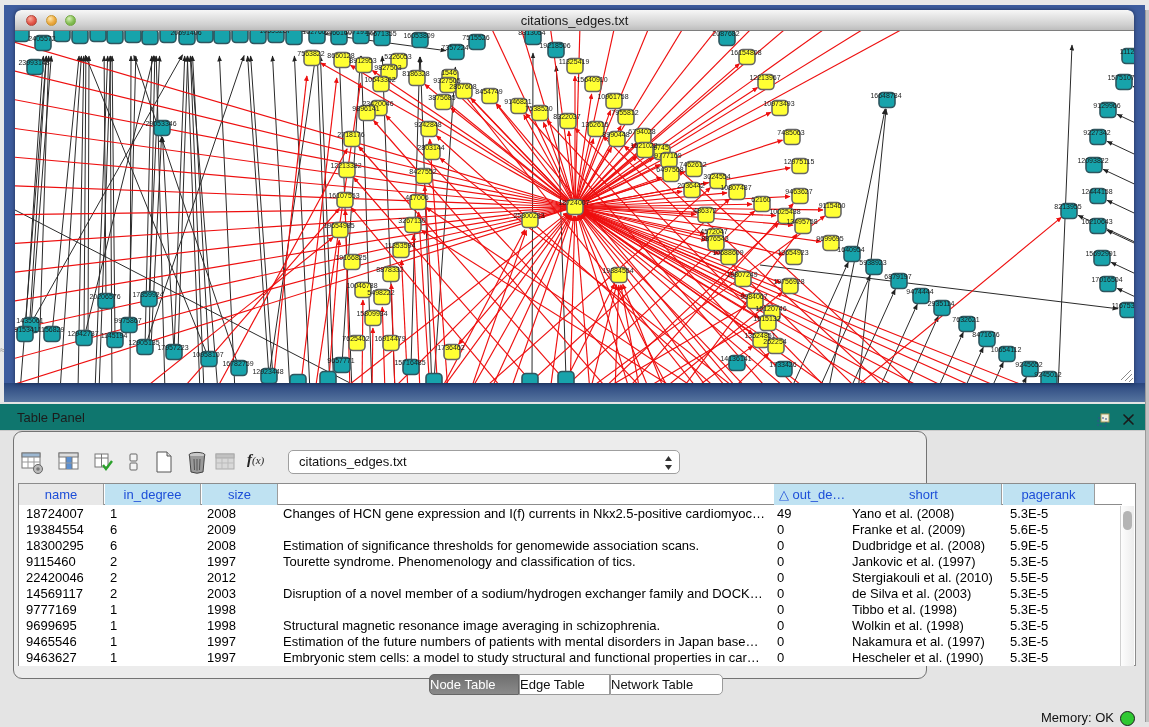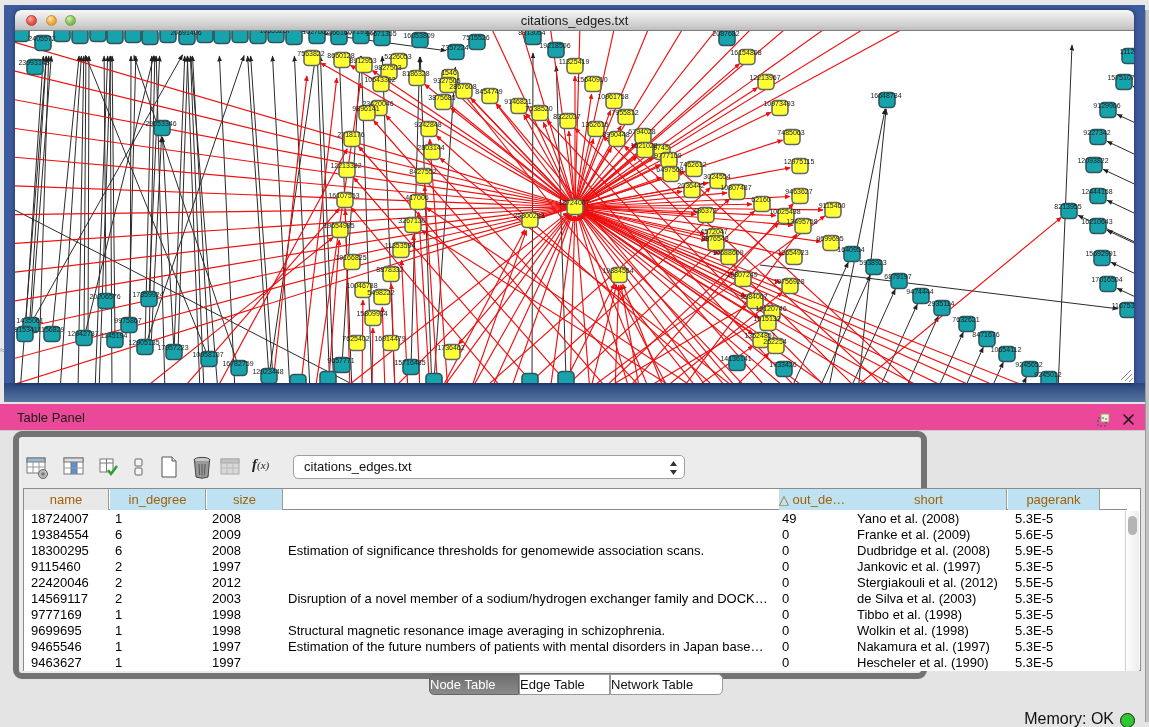--- a/index.html
+++ b/index.html
@@ -12,52 +12,52 @@
 background:linear-gradient(#f7f7f7,#cfcfcf 75%,#bdbdbd);border-bottom:1px solid #7e7e7e;
 border-radius:6px 6px 0 0}
 #tbar .ti{position:absolute;top:3px;width:1119px;text-align:center;font-size:13px;
 color:#1a1a1a}
 .tl{position:absolute;top:4.5px;width:11px;height:11px;border-radius:50%}
 #canvas{position:absolute;left:0;top:21px;width:1119px;height:352px;background:#fff}
 #rstrip{position:absolute;right:0;top:10px;width:4px;height:712px;background:#c2c2c2;
 border-left:1px solid #9a9a9a}
 #tpanel{position:absolute;left:0;top:402px;width:1149px;height:325px;background:#e4e4e4}
 #tpanel .hdr{position:absolute;left:0;top:2px;width:1145px;height:27px;
-background:#ec4899;border-bottom:1px solid #cacaca}
+background:#0f766e;border-bottom:1px solid #cacaca}
 #tpanel .hdr .t{position:absolute;left:17px;top:6px;font-size:13px;color:#1c1c1c}
 #content{position:absolute;left:13px;top:29px;width:914px;height:248px;
-background:#ececec;border:6px solid #737373;border-radius:9px}
+background:#ececec;border:1px solid #737373;border-radius:9px}
 #toolbar{position:absolute;left:0;top:16px;height:30px;width:100%}
 #combo{position:absolute;left:274px;top:2px;width:392px;height:24px;background:#fff;
 border:1px solid #9f9f9f;border-radius:5px;font-size:13px;color:#111;
 line-height:22px;padding-left:10px}
 #combo .arr{position:absolute;right:5px;top:2px;width:11px;height:20px}
 #tbl{position:absolute;left:4px;top:51px;width:1118px;height:183px;background:#fff;
 border:1px solid #8c8c8c}
 #thead{position:absolute;left:0;top:0;width:1103px;height:21px;border-bottom:1px solid #8c8c8c}
 #thead .hc{position:absolute;top:0;height:21px;background:#bfe2f2;
-border-right:1px solid #9c9c9c;font-size:13px;color:#a16207;text-align:center;
+border-right:1px solid #9c9c9c;font-size:13px;color:#1d4ed8;text-align:center;
 line-height:21px;overflow:hidden}
 #tbody{position:absolute;left:0;top:22px;width:1103px;height:160px;overflow:hidden;
 background:#fff}
 .tr{position:relative;width:100%;height:16px;white-space:nowrap}
 .c{position:absolute;top:0;font-size:13px;line-height:16px;color:#000;overflow:hidden;
 white-space:nowrap}
 .c0{left:7px;width:82px}.c1{left:91px;width:92px}.c2{left:188px;width:80px}
 .c3{left:264px;width:484px}.c4{left:758px;width:70px}.c5{left:833px;width:152px}
 .c6{left:991px;width:95px}
 #vscroll{position:absolute;right:1px;top:22px;width:14px;height:160px;
 background:linear-gradient(90deg,#fdfdfd,#ededed);border-left:1px solid #d0d0d0}
 #vscroll .th{position:absolute;left:2px;top:5px;width:9px;height:19px;background:#b4b4b4;
 border-radius:5px}
 #tabs{position:absolute;left:429px;top:272px;height:21px;font-size:13px}
 #tabs .seg{position:absolute;top:0;height:21px;line-height:20px;
 background:#fff;border:1px solid #9a9a9a;color:#111}
 #tabs .on{background:linear-gradient(#6f6f6f,#8a8a8a);color:#fff;border-color:#666}
-#mem{position:absolute;right:14px;top:308px;font-size:16px;color:#111}
+#mem{position:absolute;right:14px;top:308px;font-size:13px;color:#111}
 #mem .dot{display:inline-block;width:15px;height:15px;border-radius:50%;
 background:#2fc832;border:1.5px solid #1d1d1d;vertical-align:-4px;margin-left:6px}
 .icon{position:absolute;top:3px}
 </style></head><body>
 <div id="desk">
     <div class="bot"></div>
  <div id="win">
   <div id="canvas">
         <svg width="1119" height="352" viewBox="15 31 1119 352" style="display:block">
           <defs>
@@ -660,29 +660,30 @@
        <path d="M5.5,3 L9,8 L2,8 z" fill="#333"></path>
        <path d="M5.5,17 L9,12 L2,12 z" fill="#333"></path>
      </svg>
    </div>
   </div>
   <div id="tbl">
    <div id="thead">
     <span class="hc" style="left:0;width:85px;background:#e8e8e8">name</span>
     <span class="hc" style="left:86px;width:96px">in_degree</span>
     <span class="hc" style="left:183px;width:76px">size</span>
-    <span class="hc" style="left:755px;width:73px;text-align:left;">△ out_de…</span>
+    <span class="hc" style="left:755px;width:73px;text-align:left;padding-left:5px">△ out_de…</span>
     <span class="hc" style="left:827px;width:156px">short</span>
     <span class="hc" style="left:984px;width:92px">pagerank</span>
    </div>
    <div id="tbody">
           <div class="tr">
             <span class="c c0">18724007</span>
             <span class="c c1">1</span>
             <span class="c c2">2008</span>
+            <span class="c c3">Changes of HCN gene expression and I(f) currents in Nkx2.5-positive cardiomyoc…</span>
             <span class="c c4">49</span>
             <span class="c c5">Yano et al. (2008)</span>
             <span class="c c6">5.3E-5</span>
           </div>
           <div class="tr">
             <span class="c c0">19384554</span>
             <span class="c c1">6</span>
             <span class="c c2">2009</span>
             <span class="c c4">0</span>
             <span class="c c5">Franke et al. (2009)</span>
@@ -694,30 +695,31 @@
             <span class="c c2">2008</span>
             <span class="c c3">Estimation of significance thresholds for genomewide association scans.</span>
             <span class="c c4">0</span>
             <span class="c c5">Dudbridge et al. (2008)</span>
             <span class="c c6">5.9E-5</span>
           </div>
           <div class="tr">
             <span class="c c0">9115460</span>
             <span class="c c1">2</span>
             <span class="c c2">1997</span>
+            <span class="c c3">Tourette syndrome. Phenomenology and classification of tics.</span>
             <span class="c c4">0</span>
             <span class="c c5">Jankovic et al. (1997)</span>
             <span class="c c6">5.3E-5</span>
           </div>
           <div class="tr">
             <span class="c c0">22420046</span>
             <span class="c c1">2</span>
             <span class="c c2">2012</span>
             <span class="c c4">0</span>
-            <span class="c c5">Stergiakouli et al. (2012)</span>
+            <span class="c c5">Stergiakouli et al. (2010)</span>
             <span class="c c6">5.5E-5</span>
           </div>
           <div class="tr">
             <span class="c c0">14569117</span>
             <span class="c c1">2</span>
             <span class="c c2">2003</span>
             <span class="c c3">Disruption of a novel member of a sodium/hydrogen exchanger family and DOCK…</span>
             <span class="c c4">0</span>
             <span class="c c5">de Silva et al. (2003)</span>
             <span class="c c6">5.3E-5</span>
@@ -745,20 +747,21 @@
             <span class="c c2">1997</span>
             <span class="c c3">Estimation of the future numbers of patients with mental disorders in Japan base…</span>
             <span class="c c4">0</span>
             <span class="c c5">Nakamura et al. (1997)</span>
             <span class="c c6">5.3E-5</span>
           </div>
           <div class="tr">
             <span class="c c0">9463627</span>
             <span class="c c1">1</span>
             <span class="c c2">1997</span>
+            <span class="c c3">Embryonic stem cells: a model to study structural and functional properties in car…</span>
             <span class="c c4">0</span>
             <span class="c c5">Hescheler et al. (1990)</span>
             <span class="c c6">5.3E-5</span>
           </div>
         </div>
    <div id="vscroll">
           <div class="th"></div>
         </div>
   </div>
  </div>

